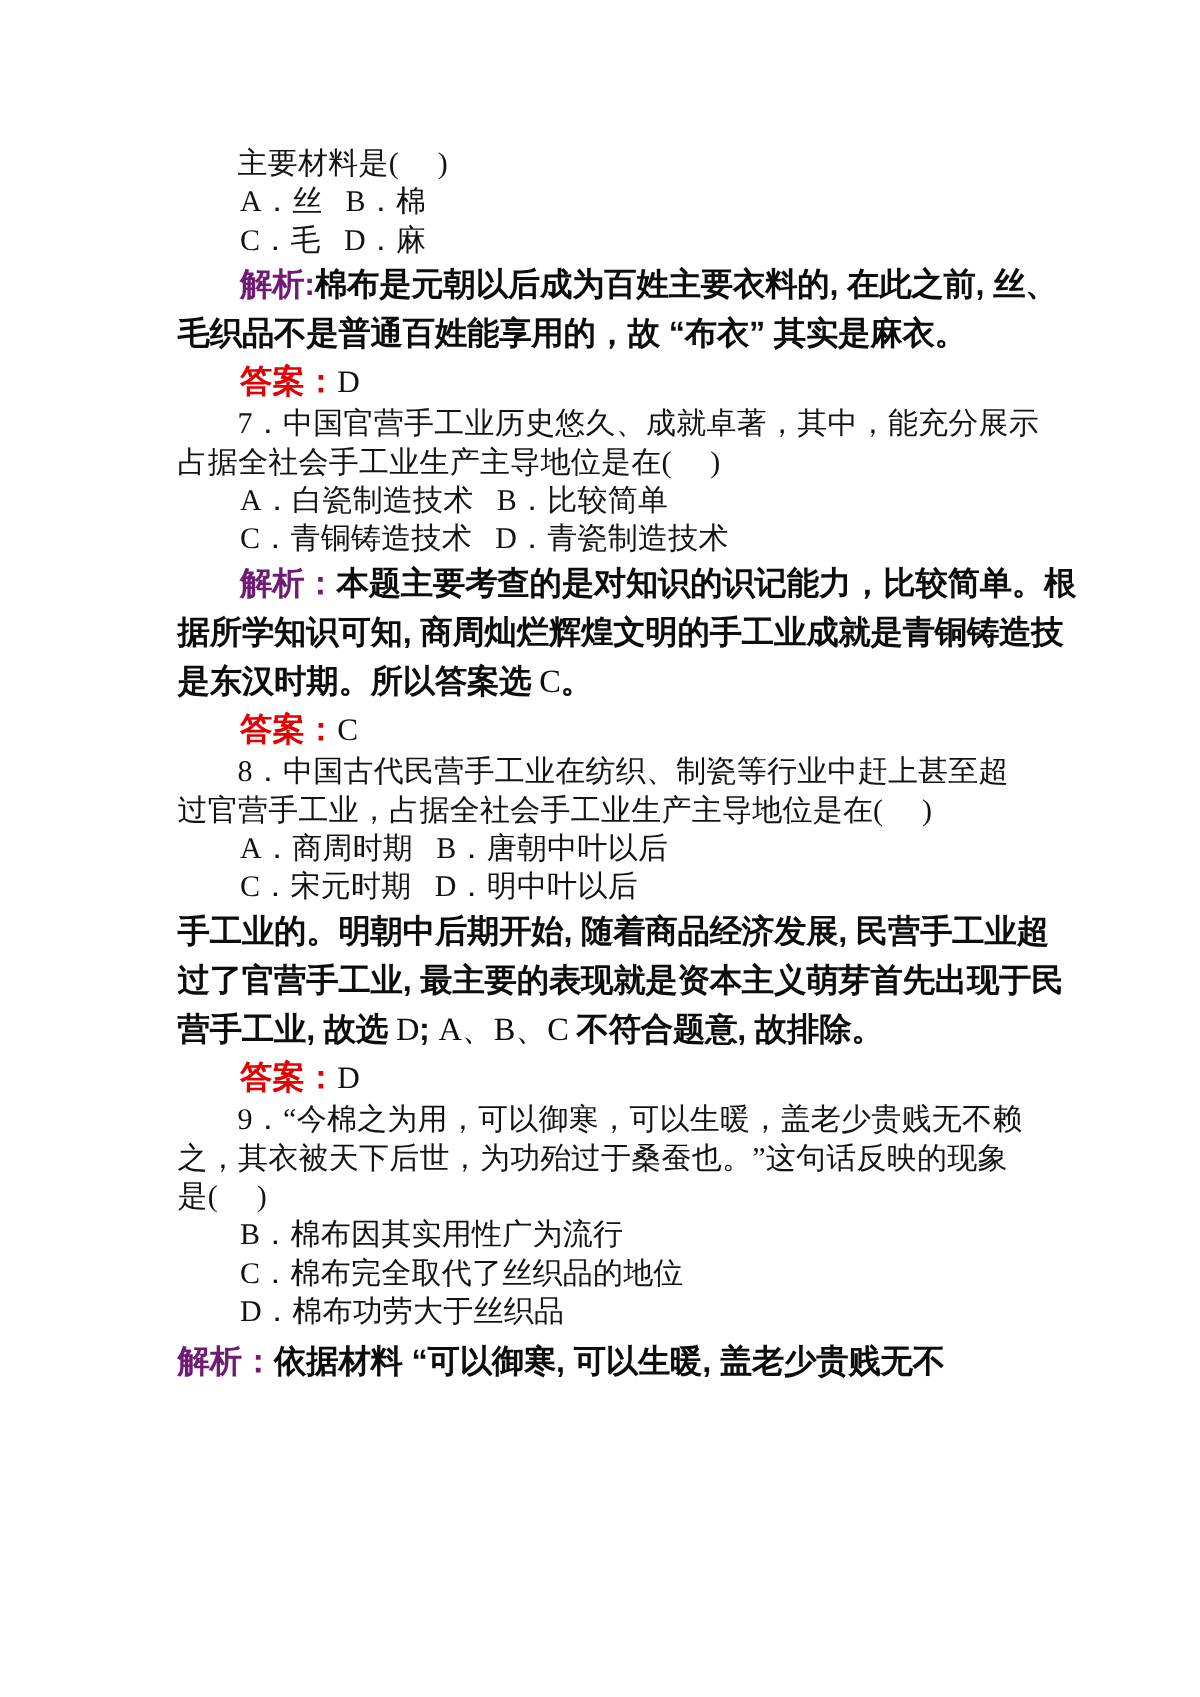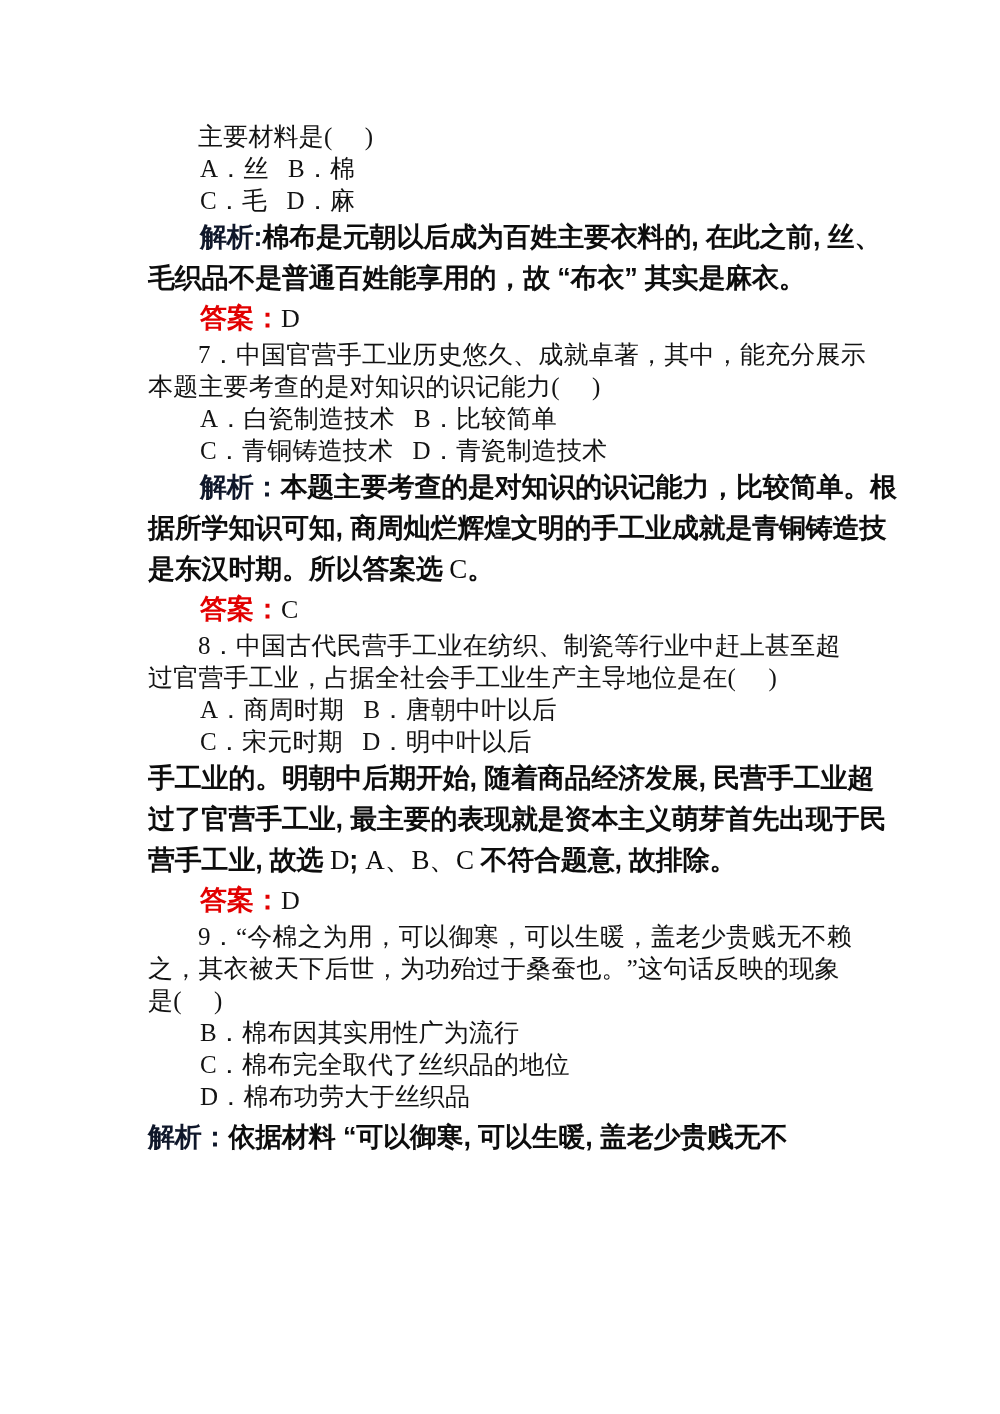--- a/index.html
+++ b/index.html
@@ -56,27 +56,27 @@
     line-height: 41px;
     color: #0d0d0d;
     white-space: pre;
     letter-spacing: -0.2px;
   }
   .x-line.indent {
     text-indent: 52px;
   }
 
   .lbl-jiexi {
-    color: #0f172a;
+    color: #701a75;
     font-family: "Liberation Sans", "DejaVu Sans", sans-serif;
     font-weight: bold;
   }
   .lbl-daan {
     color: #e20000;
-    font-family: Liberation Mono, monospace;
+    font-family: Liberation Sans, sans-serif;
     font-weight: bold;
   }
 
   .ans-line {
     font-size: 27px;
     line-height: 38px;
     white-space: pre;
     text-indent: 52px;
   }
   .ans-letter {
@@ -103,21 +103,21 @@
     <div class="q-line indent">主要材料是(     )</div>
     <div class="q-line opt">A．丝   B．棉</div>
     <div class="q-line opt">C．毛   D．麻</div>
 
     <div class="x-line indent"><span class="lbl-jiexi">解析</span><span class="lbl-jiexi">:</span><span>棉布是元朝以后成为百姓主要衣料的, 在此之前, 丝、</span></div>
     <div class="x-line">毛织品不是普通百姓能享用的，故 “布衣” 其实是麻衣。</div>
 
     <div class="ans-line"><span class="lbl-daan">答案</span><span class="lbl-daan">：</span><span class="ans-letter">D</span></div>
 
     <div class="q-line indent">7．中国官营手工业历史悠久、成就卓著，其中，能充分展示</div>
-    <div class="q-line">本题主要考查的是对知识的识记能力(     )</div>
+    <div class="q-line">占据全社会手工业生产主导地位是在(     )</div>
     <div class="q-line opt">A．白瓷制造技术   B．比较简单</div>
     <div class="q-line opt">C．青铜铸造技术   D．青瓷制造技术</div>
 
     <div class="x-line indent"><span class="lbl-jiexi">解析</span><span class="lbl-jiexi">：</span><span>本题主要考查的是对知识的识记能力，比较简单。根</span></div>
     <div class="x-line">据所学知识可知, 商周灿烂辉煌文明的手工业成就是青铜铸造技</div>
     <div class="x-line"><span>是东汉时期。所以答案选</span><span class="lat"> C</span><span>。</span></div>
 
     <div class="ans-line"><span class="lbl-daan">答案</span><span class="lbl-daan">：</span><span class="ans-letter">C</span></div>
 
     <div class="q-line indent">8．中国古代民营手工业在纺织、制瓷等行业中赶上甚至超</div>

